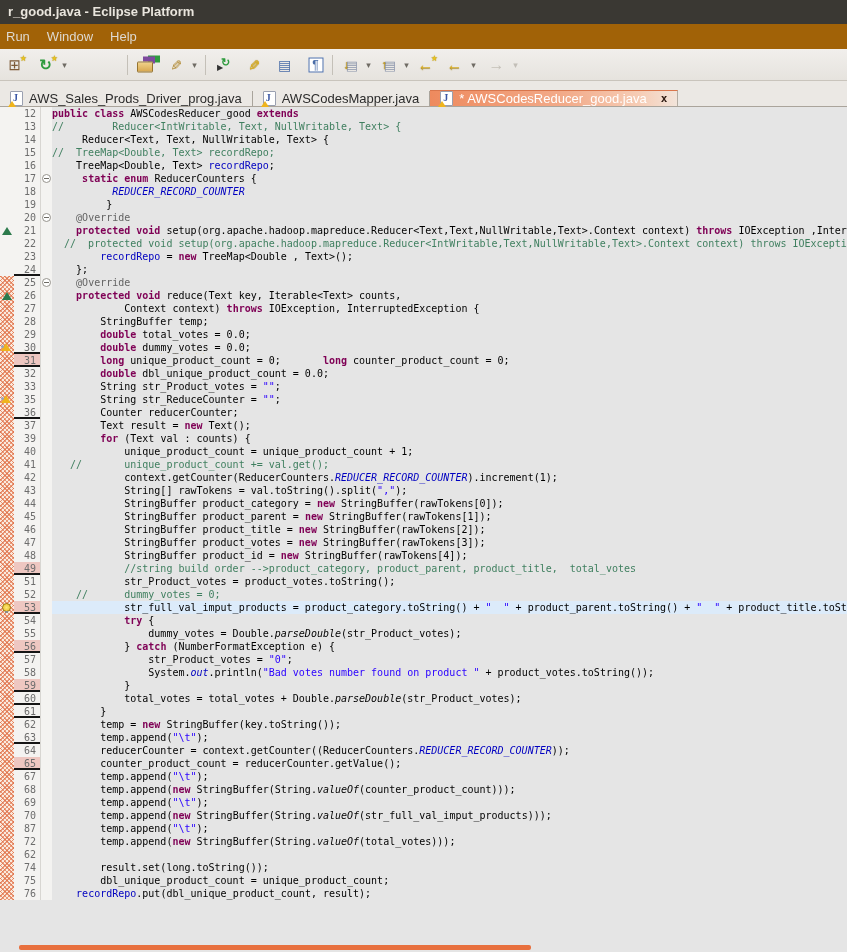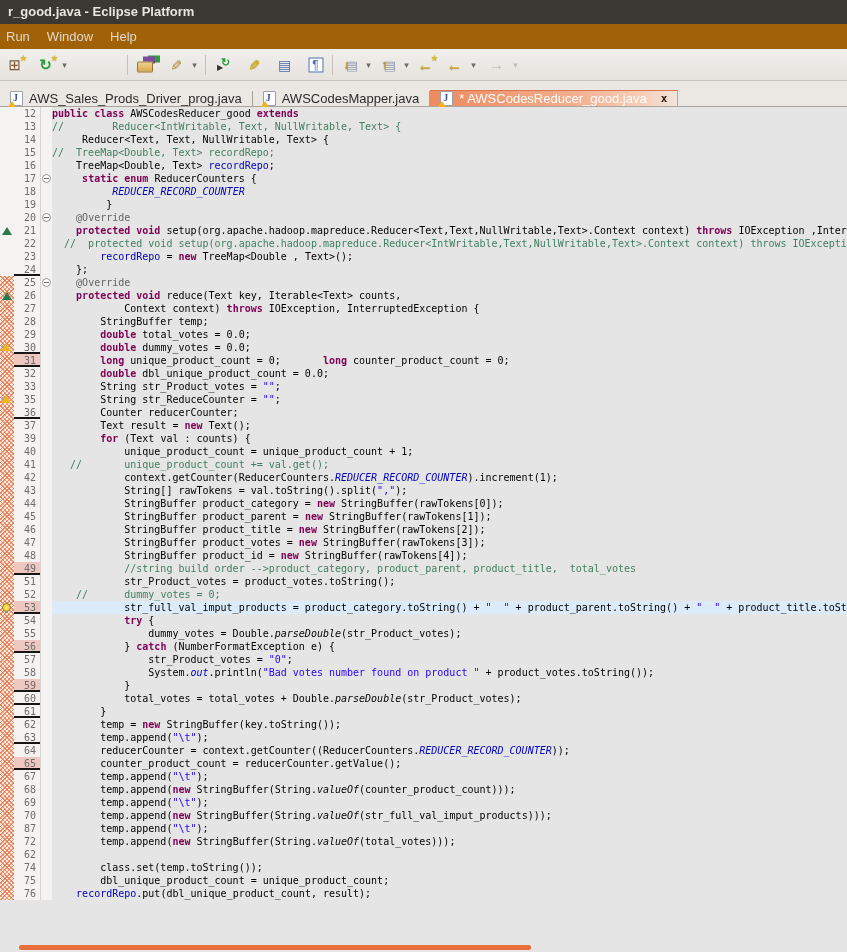--- a/index.html
+++ b/index.html
@@ -532,21 +532,21 @@
       <div class="row">
         <span class="ann hatch"></span>
         <span class="num">62</span>
         <span class="fold"></span>
         <span class="code"></span>
       </div>
       <div class="row">
         <span class="ann hatch"></span>
         <span class="num">74</span>
         <span class="fold"></span>
-        <span class="code"><span>        class.set(temp.toString());</span></span>
+        <span class="code"><span>        result.set(long.toString());</span></span>
       </div>
       <div class="row">
         <span class="ann hatch"></span>
         <span class="num">75</span>
         <span class="fold"></span>
         <span class="code"><span>        dbl_unique_product_count = unique_product_count;</span></span>
       </div>
       <div class="row">
         <span class="ann hatch"></span>
         <span class="num">76</span>

